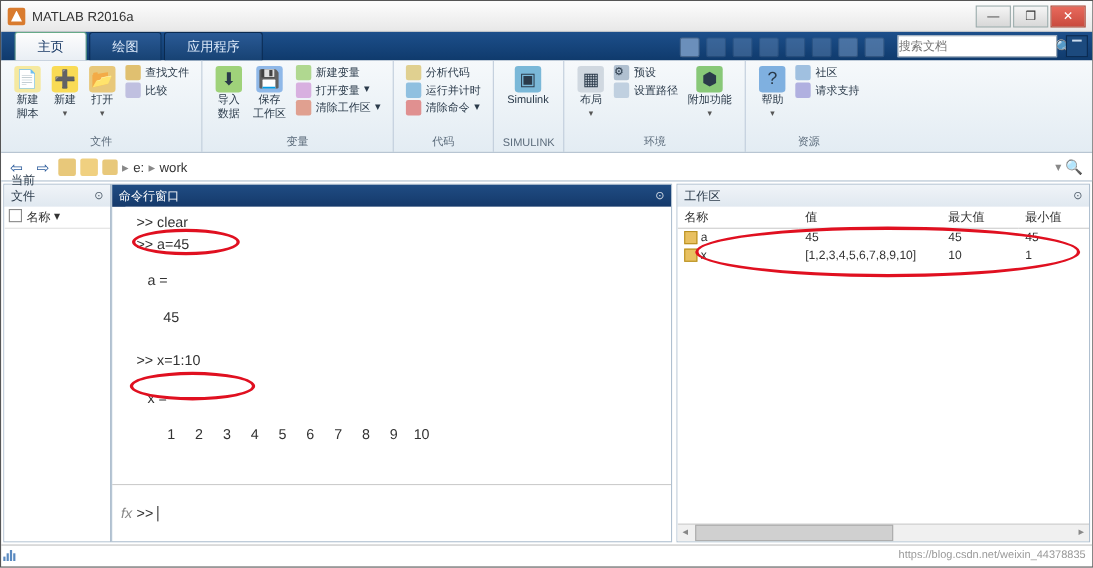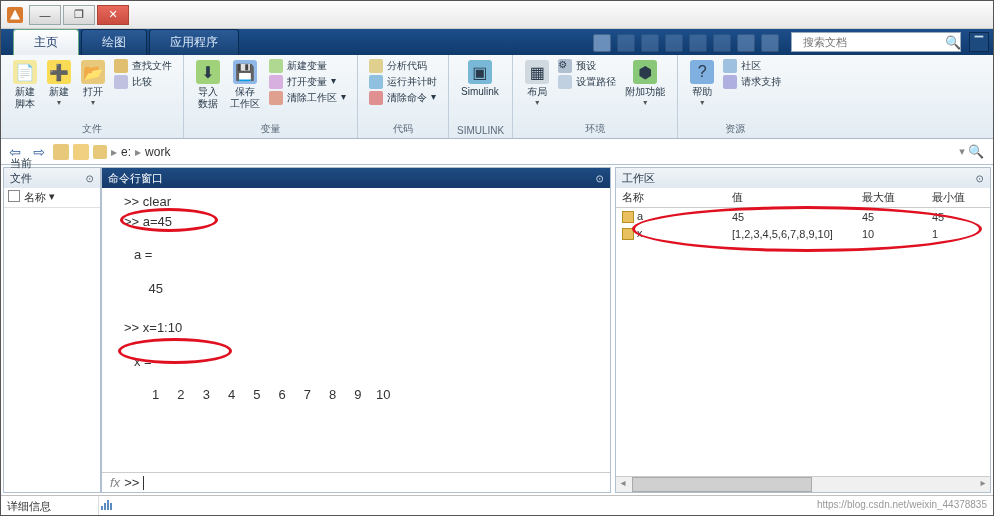--- a/index.html
+++ b/index.html
@@ -14,21 +14,21 @@
 .titlebar .winbtn { width: 32px; height: 20px; background: linear-gradient(#f5f5f5,#d8d8d8); border: 1px solid #9aa; display:flex; align-items:center; justify-content:center; font-size:11px; color:#333;}
 .titlebar .winbtn.close { background: linear-gradient(#e86a5c,#c94b3f); color:#fff; border-color:#a43; }
 
 
 .tabrow { height: 26px; background: linear-gradient(#1d4f8b,#0f3a6c); display:flex; align-items:flex-end; padding-left: 12px; }
 .tab { padding: 4px 20px; font-size: 12px; color: #dbe8f8; border: 1px solid #0a2a50; border-bottom: none; margin-right: 2px; background: linear-gradient(#2a5a96,#174273); border-radius: 3px 3px 0 0; }
 .tab.active { background: linear-gradient(#fdfdfd,#e9eef4); color: #1a3a66; border-color: #6a8; }
 .tabrow .spacer { flex: 1; }
 .tabrow .qab { display:flex; gap:6px; padding: 0 8px 3px; align-items:center; }
 .qicon { width:18px; height:18px; background:#6b8fbb; border:1px solid #47668c; border-radius:2px; }
-.searchdoc { display:flex; align-items:center; background:#fff; height:20px; margin:0 4px 3px; padding: 0 11px; border:1px solid #9ab; width: 170px; }
+.searchdoc { display:flex; align-items:center; background:#fff; height:20px; margin:0 4px 3px; padding: 0 0; border:1px solid #9ab; width: 145px; }
 .searchdoc input { border:none; outline:none; font-size:11px; flex:1; color:#888; }
 .searchdoc .sicon { color:#0a4a9f; font-size:13px; }
 .tabrow .collapse { width:20px; height:20px; background:#1c4a7e; border:1px solid #0a2a50; margin:0 4px 3px; display:flex; align-items:center; justify-content:center; color:#cde; font-size:11px;}
 
 
 .ribbon { height: 84px; background: linear-gradient(#f6f9fb,#e3ecf3); display:flex; border-bottom: 1px solid #a8b8c8; }
 .rgroup { border-right: 1px solid #c0cddb; padding: 3px 8px 1px; display:flex; flex-direction:column; }
 .rgroup .items { display:flex; gap: 2px; flex:1; align-items:flex-start; }
 .rgroup .glabel { font-size: 10px; color:#5a6a7a; text-align:center; padding: 1px 0; }
 .rbtn { display:flex; flex-direction:column; align-items:center; padding: 2px 4px; font-size:10px; color:#2a3a4a; min-width:30px; }
@@ -78,21 +78,21 @@
 
 .left { width: 98px; }
 .left .row { display:flex; border-bottom:1px solid #e0e0e0; padding: 2px 4px; font-size:11px; color:#333; }
 .left .ficon { width:12px; height:12px; border:1px solid #888; margin-right:4px; }
 
 .center { flex:1; }
 .cmdwin { font-family: "Courier New", monospace; font-size: 13px; color:#333; padding: 4px 10px; line-height: 1.5; }
 .cmdwin .out { margin: 4px 0 4px 10px; }
 .circle { position:absolute; border: 3px solid #e01020; border-radius: 50%; pointer-events:none; }
 .cmdwrap { position:relative;margin-left:12px; }
-.fxrow { border-top: 1px solid #ccc; padding: 2px 8px; font-family:"Courier New",monospace; font-size:13px; font-style: italic; color:#888; display:flex; align-items:center; gap:4px;}
+.fxrow { border-top: 1px solid #ccc; padding: 18px 8px; font-family:"Courier New",monospace; font-size:13px; font-style: italic; color:#888; display:flex; align-items:center; gap:4px;}
 .fxrow .cursor { border-left: 1px solid #333; height: 14px; }
 
 .right { width: 376px; }
 .ws { position:relative; }
 .ws table { width:100%; border-collapse: collapse; font-size:11px; }
 .ws th { text-align:left; font-weight:normal; color:#333; padding: 2px 6px; border-bottom:1px solid #ccc; }
 .ws td { padding: 2px 6px; color:#333; }
 .ws .vicon { width:12px; height:12px; display:inline-block; background:#e8c060; border:1px solid #b89020; margin-right:3px; vertical-align:middle; }
 .ws .hscroll { height:16px; border-top:1px solid #ccc; background:#f0f0f0; display:flex; }
 .ws .hscroll .thumb { width: 180px; height:100%; background:#d0d0d0; border:1px solid #aaa; margin-left: 2px;}
@@ -106,20 +106,21 @@
 .btm .bars { display:flex; gap:1px; align-items:flex-end; height:12px;}
 .btm .bars span { width:2px; background:#5a8ac0; }
 
 .leftcol { display:flex; flex-direction:column; width:98px; }
 </style>
 </head>
 <body>
 
 <div class="titlebar">
   <span class="logo"></span>
+  <span class="title">MATLAB R2016a</span>
   <div class="winbtns">
     <div class="winbtn">—</div>
     <div class="winbtn">❐</div>
     <div class="winbtn close">✕</div>
   </div>
 </div>
 
 <div class="tabrow">
   <div class="tab active">主页</div>
   <div class="tab">绘图</div>
@@ -361,21 +362,20 @@
         <span style="width:14px;text-align:center;color:#888;font-size:10px">◂</span>
         <div class="thumb"></div>
         <span style="flex:1"></span>
         <span style="width:14px;text-align:center;color:#888;font-size:10px">▸</span>
       </div>
     </div>
   </div>
 </div>
 
 <div class="btm">
-  <div class="detlbl">详细信息</div>
   <div class="ready">
     <div class="bars">
         <span style="height:4px"></span>
         <span style="height:7px"></span>
         <span style="height:10px"></span>
         <span style="height:7px"></span>
       </div>
   </div>
   <div class="status">https://blog.csdn.net/weixin_44378835</div>
 </div>

